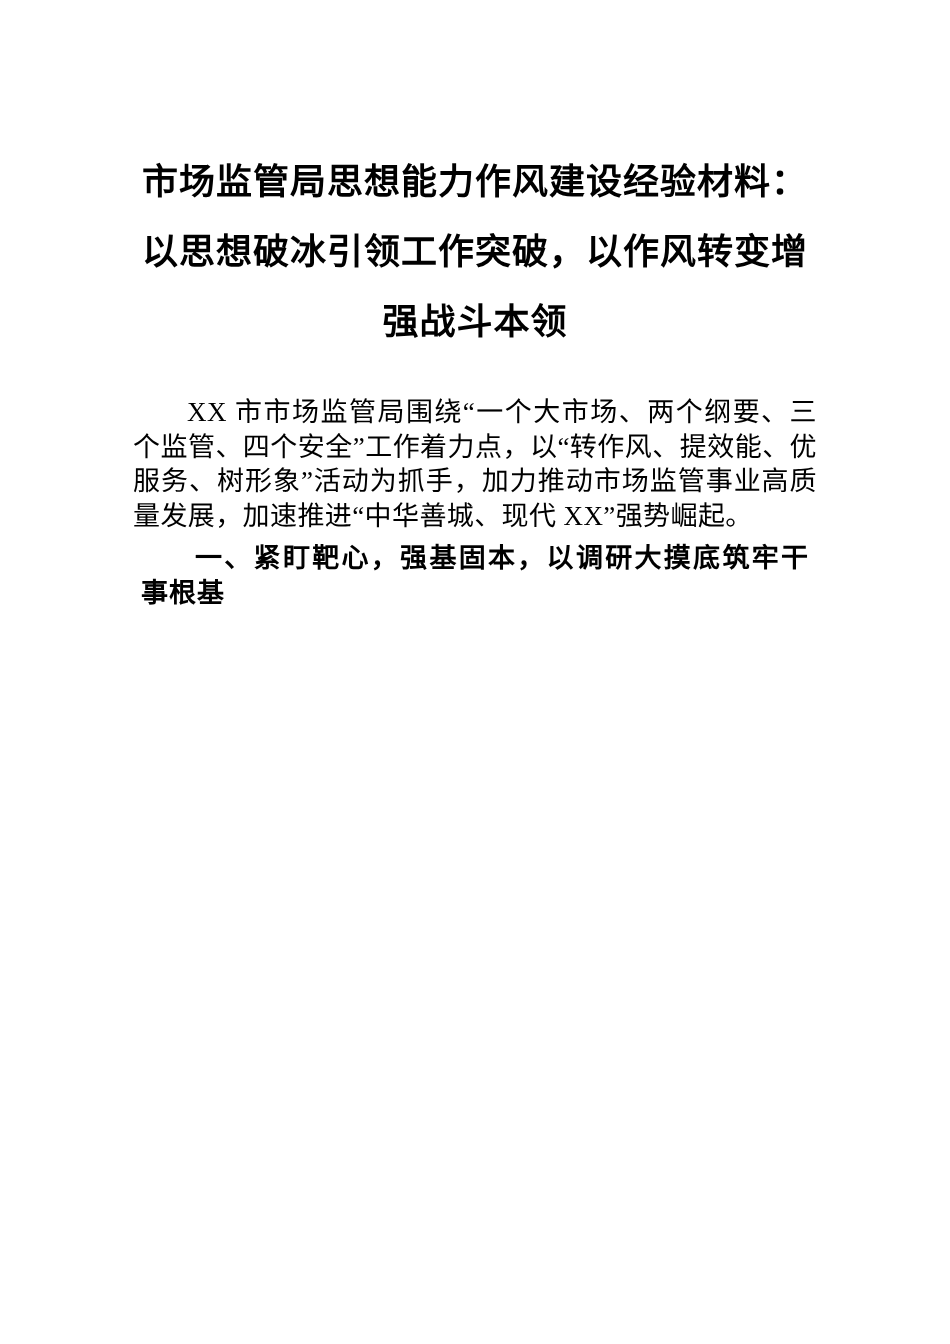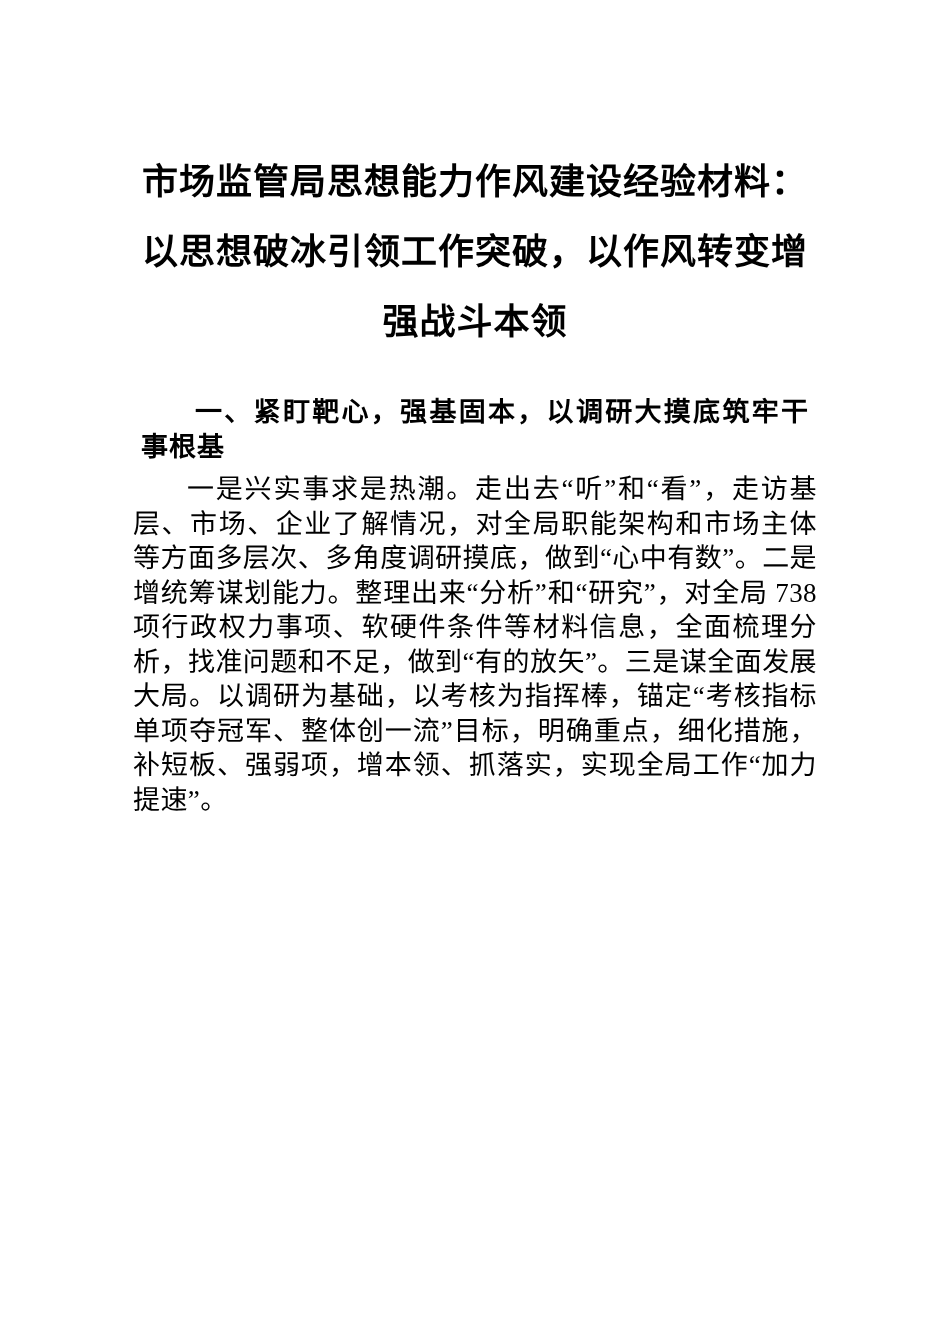--- a/index.html
+++ b/index.html
@@ -49,19 +49,19 @@
     text-indent: 2em;
     color: #000000;
   }
 </style>
 </head>
 <body>
 
 <div class="page">
   <h1 class="doc-title">市场监管局思想能力作风建设经验材料：以思想破冰引领工作突破，以作风转变增强战斗本领</h1>
 
+  <p class="para">XX 市市场监管局围绕“一个大市场、两个纲要、三个监管、四个安全”工作着力点，以“转作风、提效能、优服务、树形象”活动为抓手，加力推动市场监管事业高质量发展，加速推进“中华善城、现代 XX”强势崛起。</p>
 
   <p class="heading">一、紧盯靶心，强基固本，以调研大摸底筑牢干事根基</p>
 
-  <p class="para">一是兴实事求是热潮。走出去“听”和“看”，走访基层、市场、企业了解情况，对全局职能架构和市场主体等方面多层次、多角度调研摸底，做到“心中有数”。二是增统筹谋划能力。整理出来“分析”和“研究”，对全局 738 项行政权力事项、软硬件条件等材料信息，全面梳理分析，找准问题和不足，做到“有的放矢”。三是谋全面发展大局。以调研为基础，以考核为指挥棒，锚定“考核指标单项夺冠军、整体创一流”目标，明确重点，细化措施，补短板、强弱项，增本领、抓落实，实现全局工作“加力提速”。</p>
 
 
 </div>
 
 </body></html>

